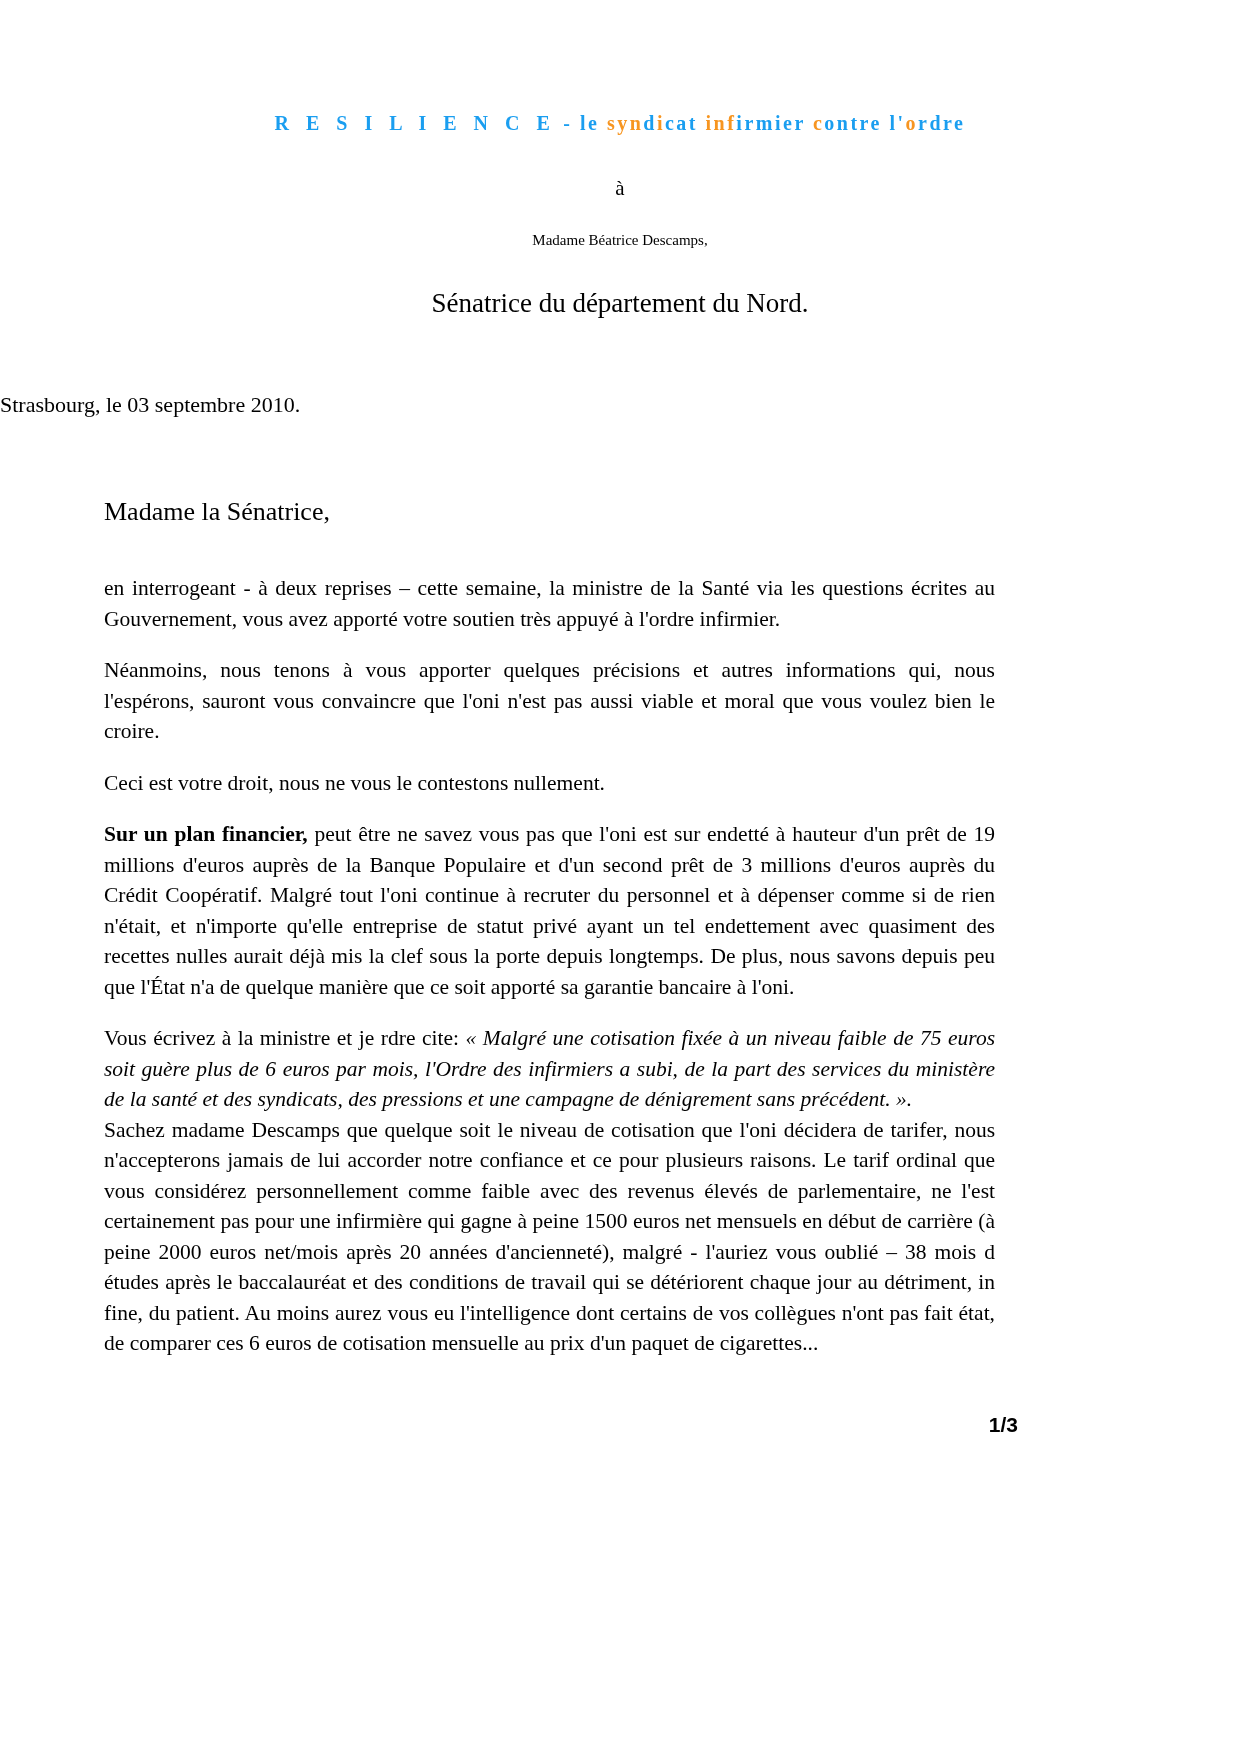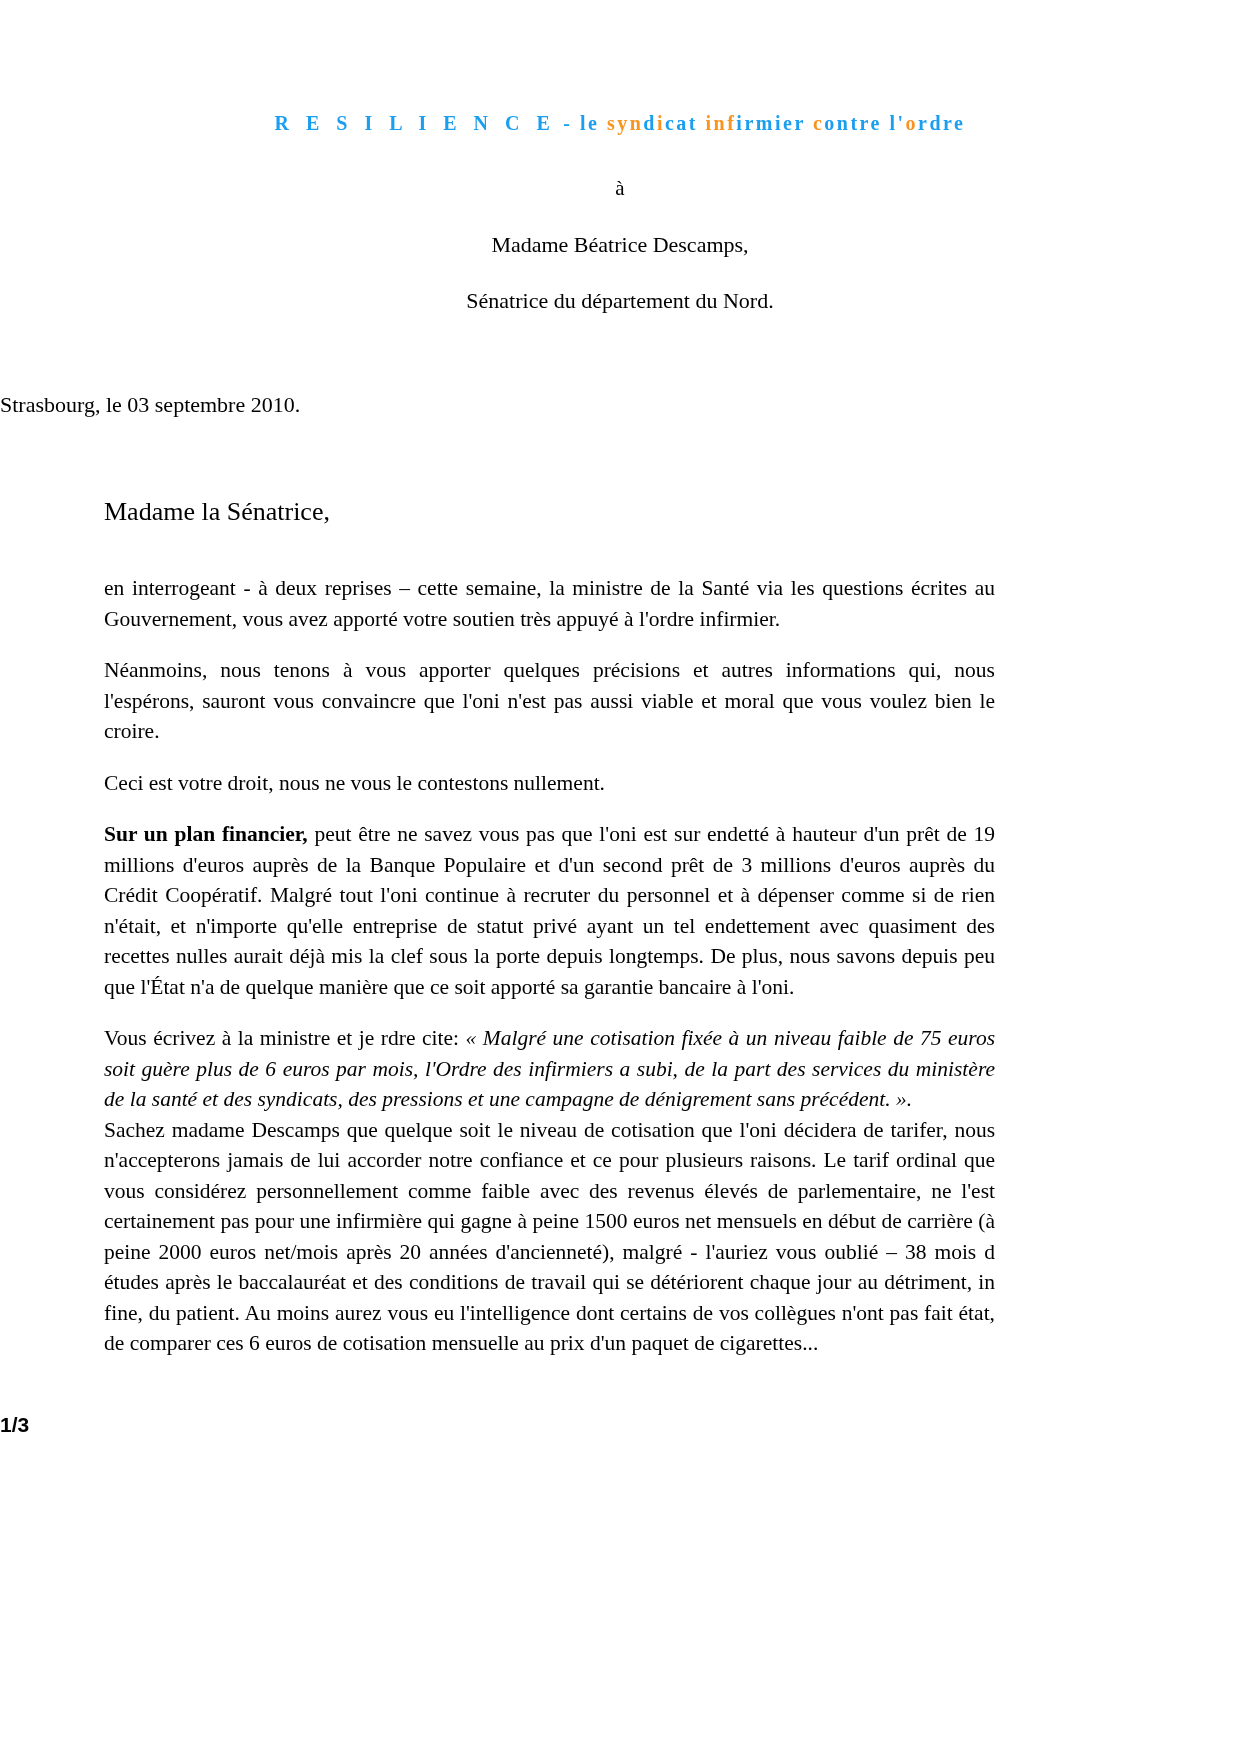--- a/index.html
+++ b/index.html
@@ -45,22 +45,22 @@
 
   
   .to-line {
     position: absolute;
     left: 0;
     width: 1240px;
     text-align: center;
     font-size: 21px;
   }
   .to-a        { top: 176px; }
-  .to-name     { top: 232px; font-size: 22px; }
-  .to-role     { top: 288px; font-size: 22px; }
+  .to-name     { top: 232px; font-size: 15px; }
+  .to-role     { top: 288px; font-size: 27px; }
 
   
   .date-line {
     position: absolute;
     top: 392px;
     left: 0;
     width: 1240px;
     padding-right: 232px;
     box-sizing: border-box;
     font-size: 22px;
@@ -96,20 +96,21 @@
   .quote-lead { font-style: normal; }
 
   
   .page-number {
     position: absolute;
     top: 1413px;
     left: 0;
     width: 1240px;
     padding-right: 222px;
     box-sizing: border-box;
+    text-align: right;
     font-size: 21px;
     font-weight: bold;
     font-family: "Liberation Sans", "DejaVu Sans", sans-serif;
   }
 </style>
 </head>
 <body>
 
 <div class="page">
 

